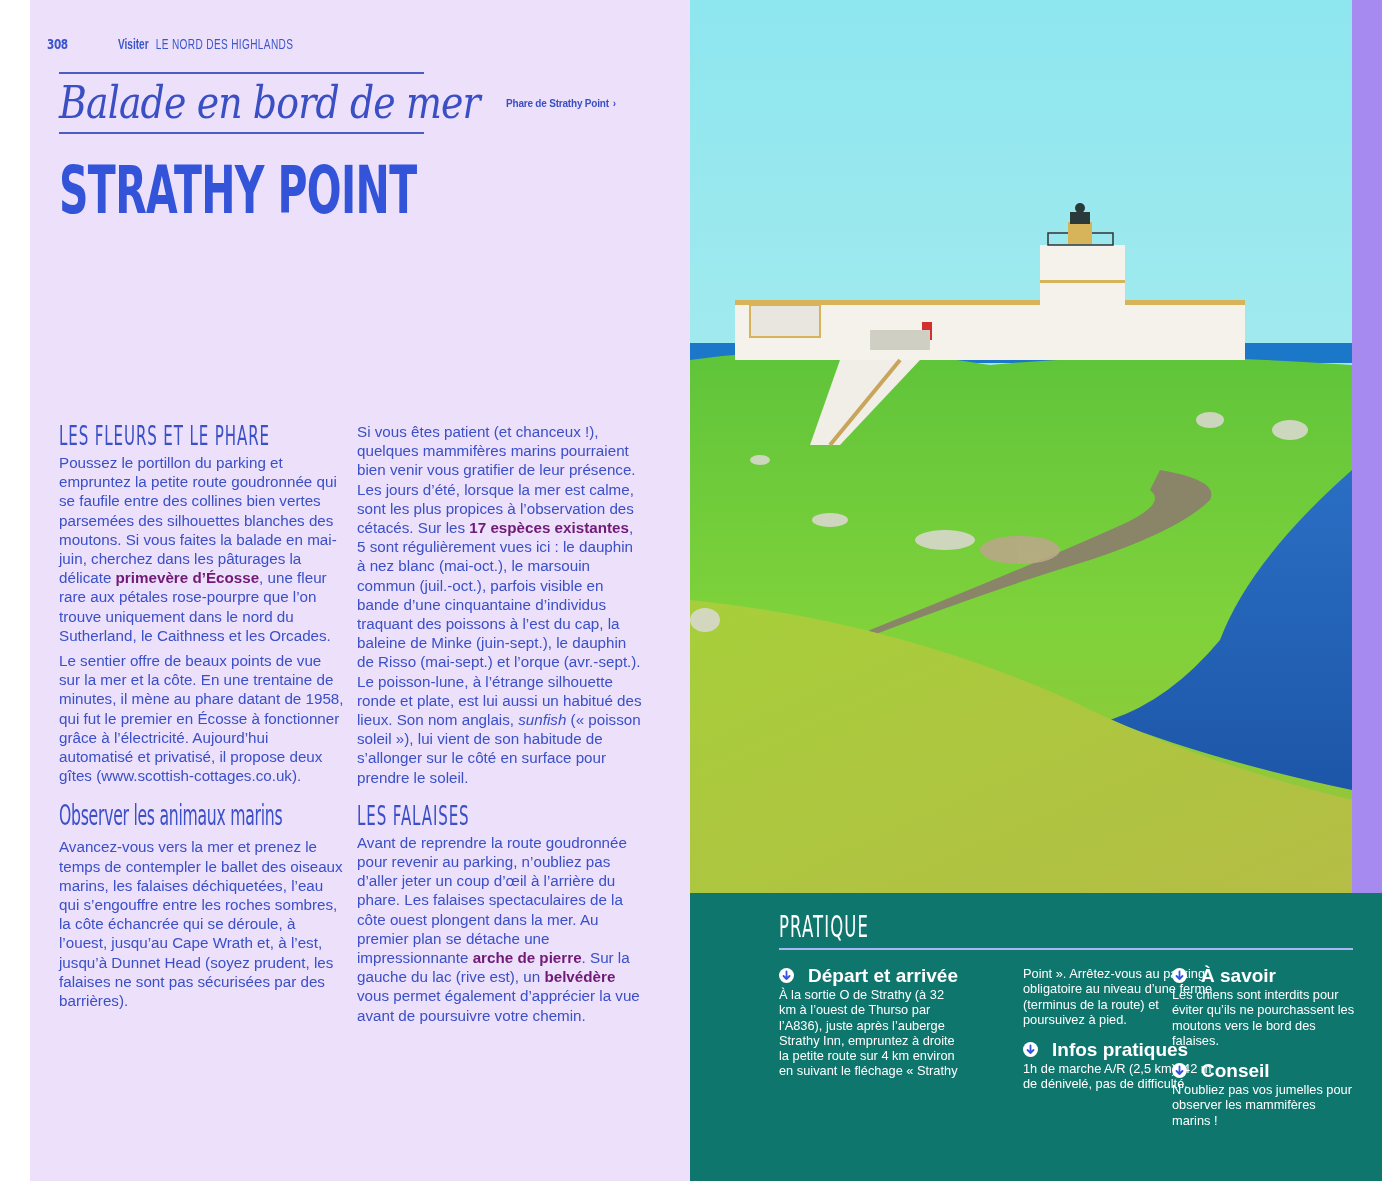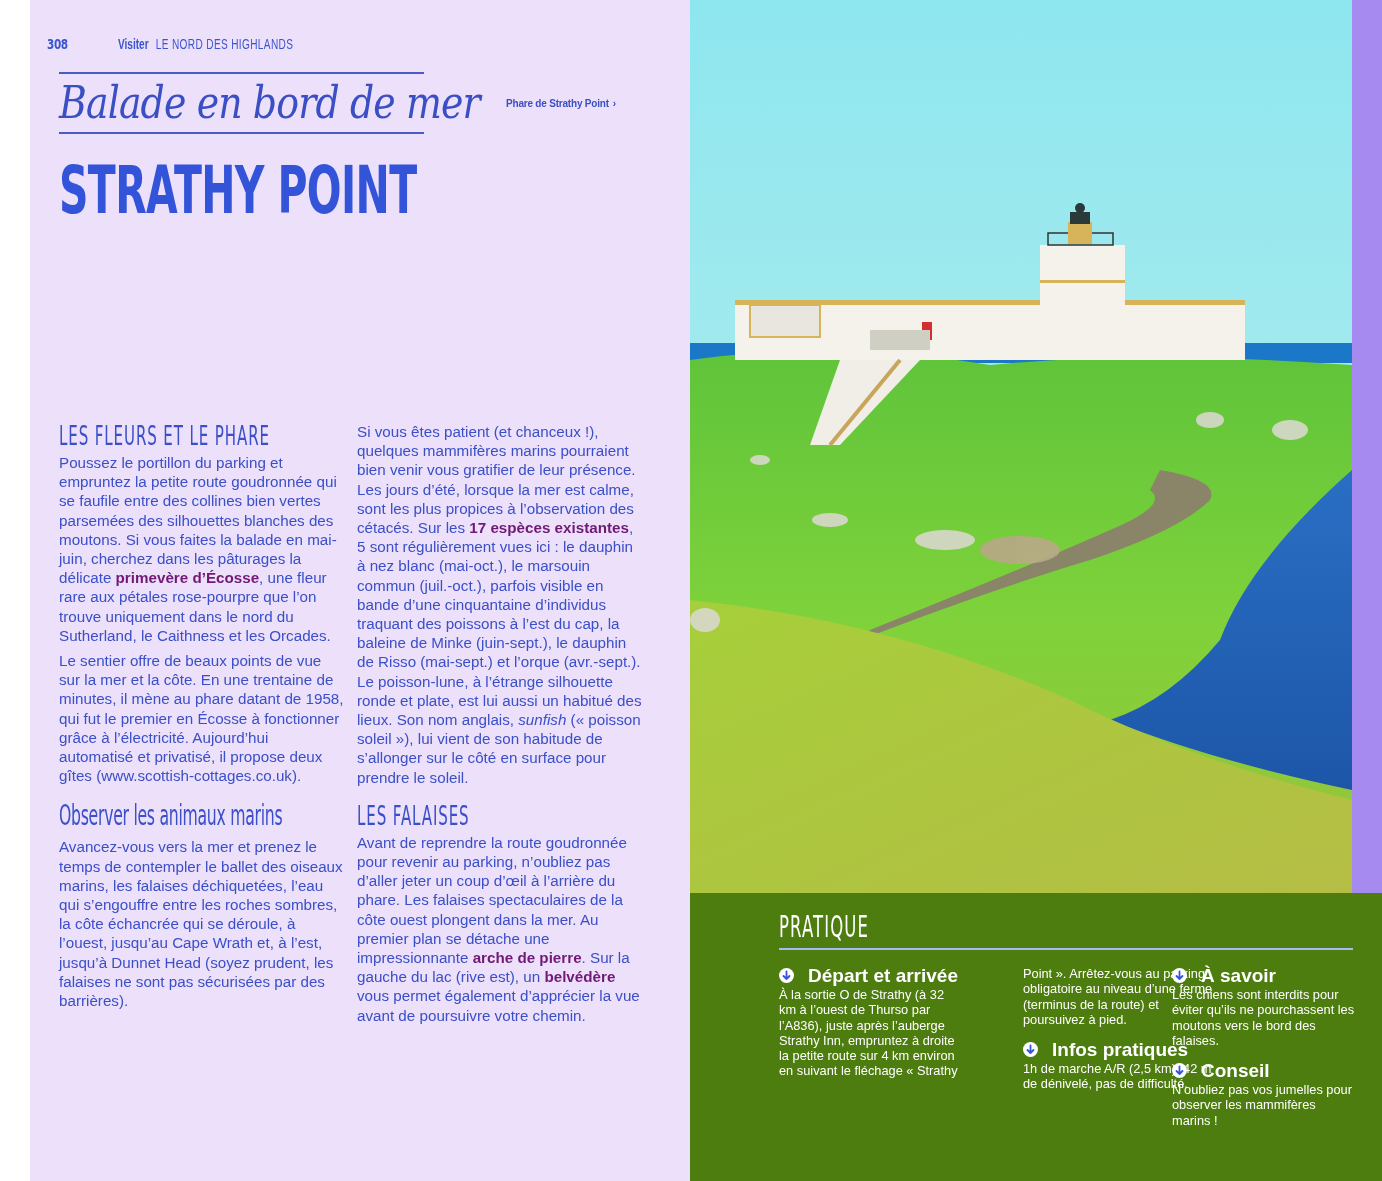--- a/index.html
+++ b/index.html
@@ -71,21 +71,21 @@
     }
     .col2 .h-caps { margin-top: 14px; }
 
     
     .photo { position: absolute; left: 0; top: 0; width: 662px; height: 893px; overflow: hidden; }
     .purple-strip { position: absolute; left: 662px; top: 0; width: 30px; height: 893px; background: #a78af0; }
 
     
     .pratique {
       position: absolute; left: 0; top: 893px; width: 692px; height: 288px;
-      background: #4d7c0f; color: #ffffff;
+      background: #0f766e; color: #ffffff;
     }
     .pratique-title {
       position: absolute; left: 89px; top: 16px;
       font-family: "DejaVu Sans", sans-serif; font-size: 30px; line-height: 36px;
       letter-spacing: 2px; white-space: nowrap; transform: scaleX(0.55); transform-origin: left;
     }
     .pratique-rule { position: absolute; left: 89px; top: 55px; width: 574px; height: 2px; background: #a9b8f5; }
     .pcol { position: absolute; top: 72px; font-size: 12.8px; line-height: 15.3px; color: #ffffff; }
     .pcol1 { left: 89px; width: 185px; }
     .pcol2 { left: 285px; width: 190px; margin-left: 48px; }

